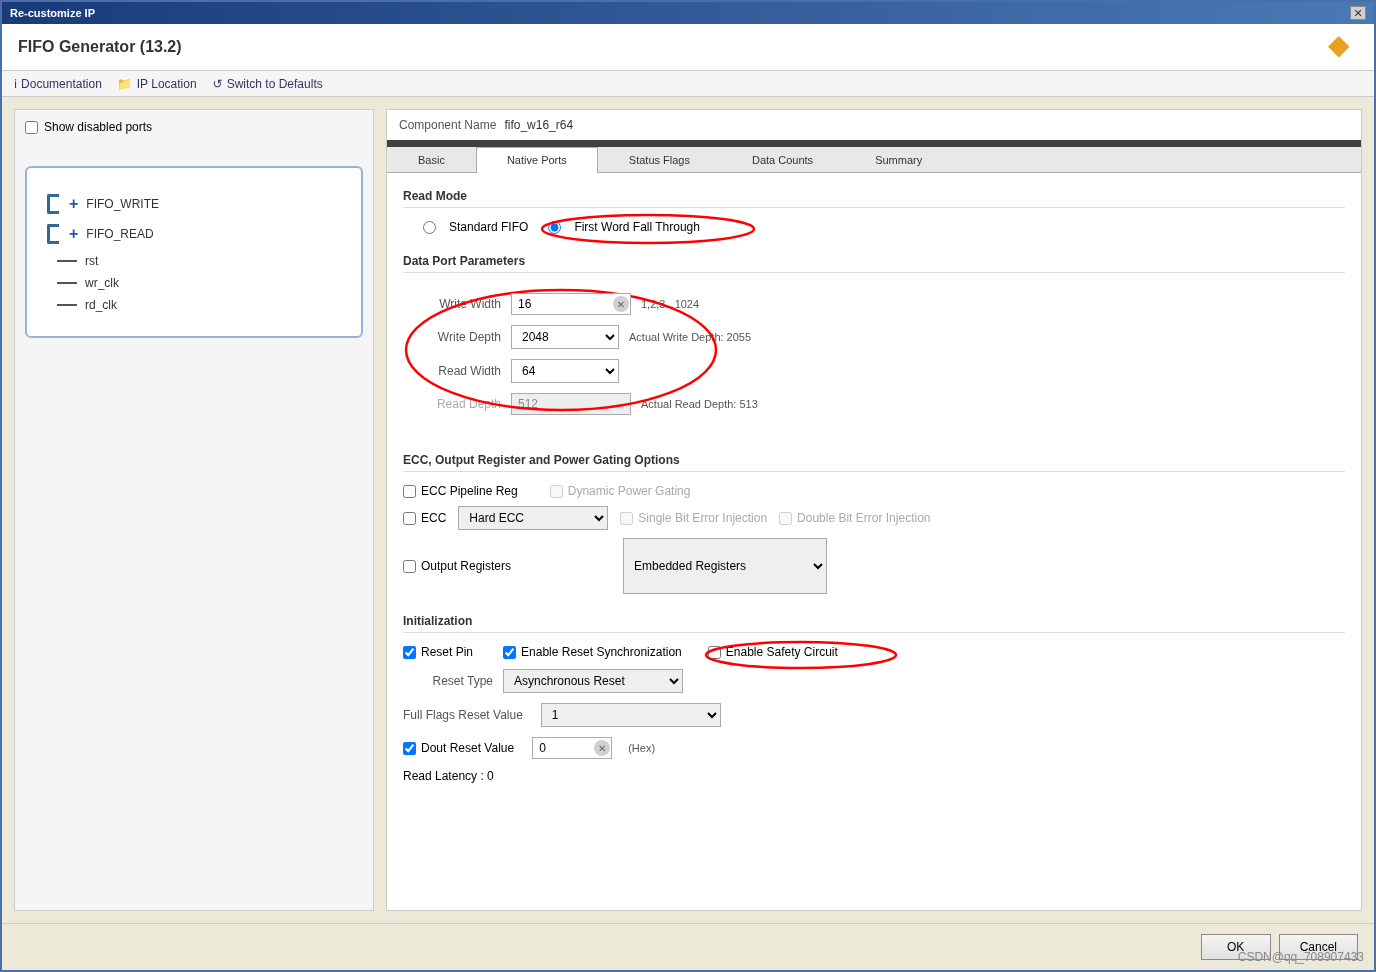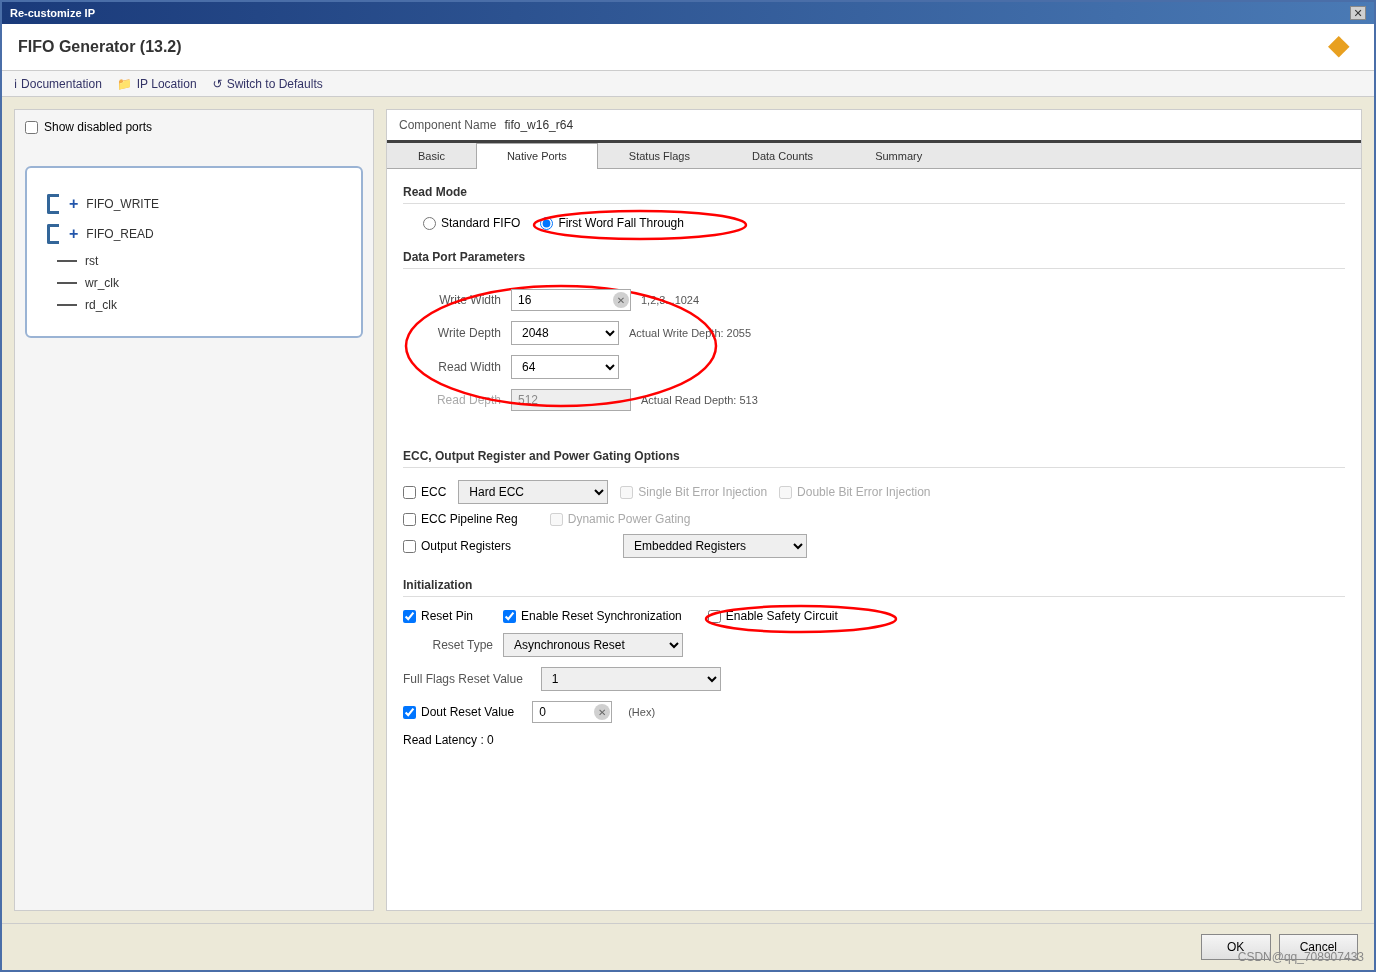--- a/index.html
+++ b/index.html
@@ -115,21 +115,21 @@
       background: #f5f5f5;
       border: 1px solid #ccc;
       display: flex;
       flex-direction: column;
     }
 
     .component-name-row {
       display: flex; align-items: center;
       padding: 8px 12px;
       gap: 8px;
-      border-bottom: 3px solid #404040;
+      border-bottom: 7px solid #404040;
       background: white;
     }
     .component-name-label { color: #555; }
     .component-name-value { color: #333; font-size: 12px; }
 
     
     .tabs {
       display: flex;
       background: #e8e8e8;
       border-bottom: 1px solid #aaa;
@@ -214,21 +214,21 @@
 
     .form-hint { color: #555; font-size: 11px; }
 
     .radio-group {
       display: flex;
       align-items: center;
       gap: 20px;
       margin: 8px 0;
     }
     .radio-item {
-      display: flex; align-items: flex-end; gap: 5px;
+      display: flex; align-items: flex-end; gap: 13px;
       font-size: 12px; cursor: pointer;
     }
 
     .checkbox-item {
       display: flex; align-items: center; gap: 5px;
       font-size: 12px; cursor: pointer;
     }
 
     
     .ecc-row {
@@ -424,54 +424,54 @@
             </div>
           </div>
         </div>
 
         <div class="section">
           <div class="section-title">ECC, Output Register and Power Gating Options</div>
 
           <div class="ecc-row">
             <div class="checkbox-item">
               <input type="checkbox" style="">
+              <span>ECC Pipeline Reg</span>
+            </div>
+            <div style="margin-left: 20px;" class="checkbox-item disabled-text">
+              <input type="checkbox" disabled="" style="">
+              <span>Dynamic Power Gating</span>
+            </div>
+          </div>
+
+          <div class="ecc-row">
+            <div class="checkbox-item">
+              <input type="checkbox" style="">
               <span>ECC</span>
             </div>
             <select style="width:150px; padding:3px 6px; border:1px solid #aaa;">
               <option selected="">Hard ECC</option>
               <option>Soft ECC</option>
               <option>No ECC</option>
             </select>
             <div class="checkbox-item disabled-text">
               <input type="checkbox" disabled="" style="">
               <span>Single Bit Error Injection</span>
             </div>
             <div class="checkbox-item disabled-text">
               <input type="checkbox" disabled="" style="">
               <span>Double Bit Error Injection</span>
             </div>
           </div>
 
           <div class="ecc-row">
             <div class="checkbox-item">
               <input type="checkbox" style="">
-              <span>ECC Pipeline Reg</span>
-            </div>
-            <div style="margin-left: 20px;" class="checkbox-item disabled-text">
-              <input type="checkbox" disabled="" style="">
-              <span>Dynamic Power Gating</span>
-            </div>
-          </div>
-
-          <div class="ecc-row">
-            <div class="checkbox-item">
-              <input type="checkbox" style="">
               <span>Output Registers</span>
             </div>
-            <select style="width:184px; padding:3px 6px; border:1px solid #aaa; margin-left: 100px;">
+            <select style="width:204px; padding:19px 6px; border:1px solid #aaa; margin-left: 100px;">
               <option selected="">Embedded Registers</option>
               <option>Fabric Registers</option>
               <option>No Registers</option>
             </select>
           </div>
         </div>
 
         <div class="section">
           <div class="section-title">Initialization</div>
 

